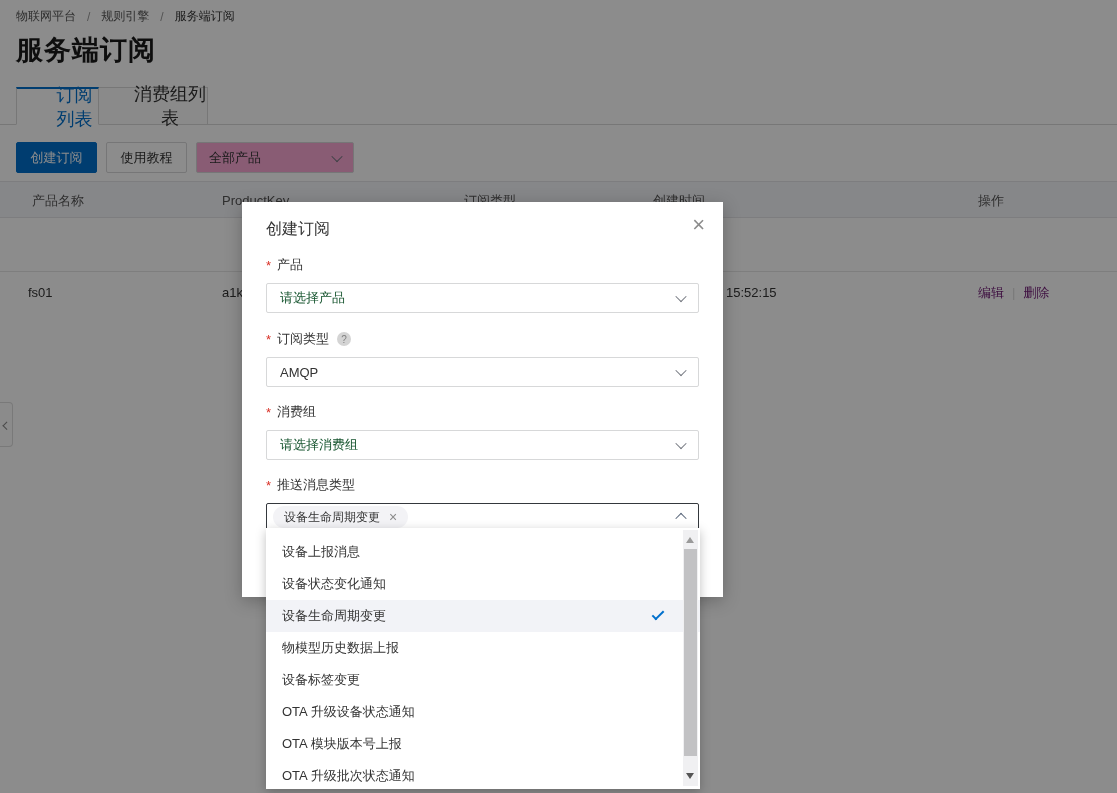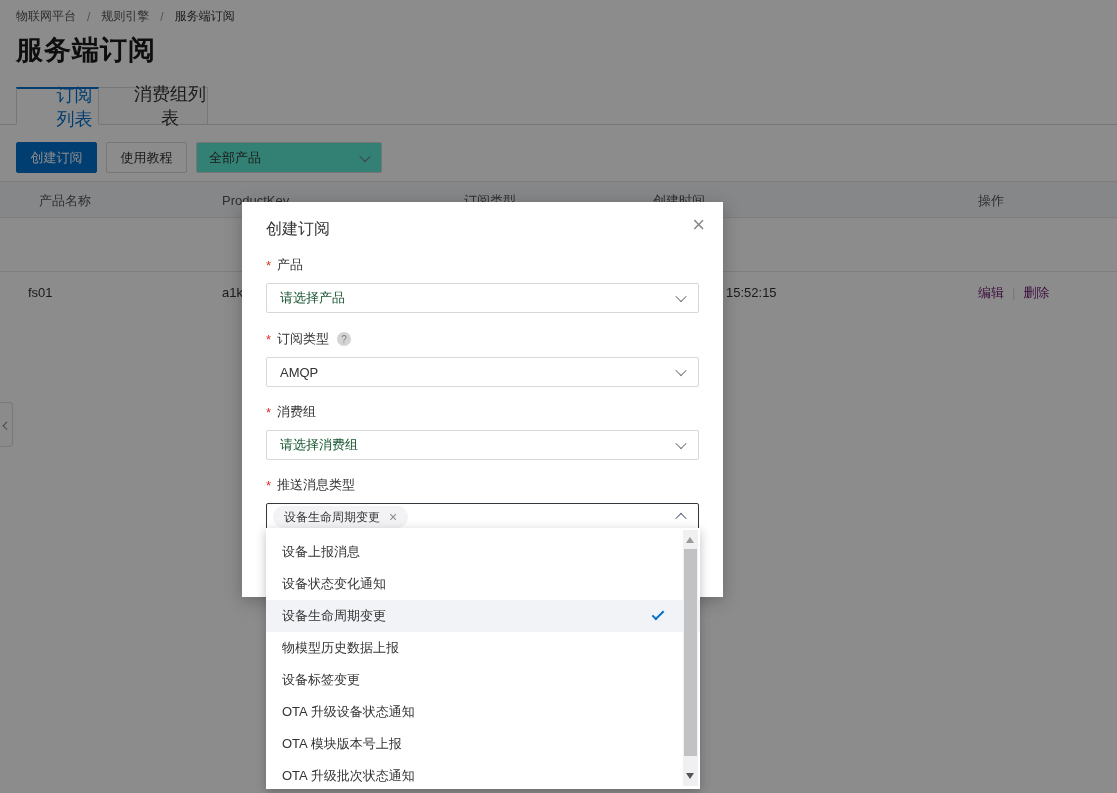--- a/index.html
+++ b/index.html
@@ -22,22 +22,22 @@
     display:flex; align-items:center; justify-content:center; cursor:pointer;padding-left:34px; }
   .tab.active { left:16px; width:83px; background:#fff; color:#0070cc;
     border:1px solid #d9d9d9; border-top:2px solid #0070cc; border-bottom:1px solid #fff; }
   .tab.inactive { left:99px; width:109px; background:#fbfbfb; color:#333;
     border:1px solid #d9d9d9; border-left:none; }
 
   .btn { position:absolute; top:142px; height:31px; font-size:13px; display:flex;
     align-items:center; justify-content:center; cursor:pointer; border-radius:2px; }
   .btn-primary { left:16px; width:81px; background:#0070cc; color:#fff; border:1px solid #0070cc; }
   .btn-default { left:106px; width:81px; background:#fff; color:#333; border:1px solid #d7d8d9; }
-  .filter-select { position:absolute; top:142px; left:196px; width:186px; height:31px;
-    background:#5eead4; border:1px solid #d7d8d9; border-radius:2px; font-size:13px; color:#333;
+  .filter-select { position:absolute; top:142px; left:196px; width:158px; height:31px;
+    background:#f9a8d4; border:1px solid #d7d8d9; border-radius:2px; font-size:13px; color:#333;
     display:flex; align-items:center; padding:0 12px; justify-content:space-between; cursor:pointer; }
 
   .chev { display:inline-block; width:8px; height:8px;
     border-right:1.5px solid #73777f; border-bottom:1.5px solid #73777f; }
   .chev.down { transform:rotate(45deg) translate(-1px,-1px); }
   .chev.up { transform:rotate(-135deg) translate(-1px,-1px); border-color:#556377; }
 
   .thead { position:absolute; top:181px; left:0; width:1117px; height:37px;
     background:#f5f6fa; border-top:1px solid #e3e4e8; border-bottom:1px solid #e3e4e8; }
   .th { position:absolute; top:0; height:37px; line-height:37px; font-size:13px; color:#555; white-space:nowrap; }
@@ -113,21 +113,21 @@
   </div>
 
   <button class="btn btn-primary">创建订阅</button>
   <button class="btn btn-default">使用教程</button>
   <div class="filter-select">
     <span>全部产品</span>
     <span class="chev down"></span>
   </div>
 
   <div class="thead">
-    <span class="th" style="left:39px">产品名称</span>
+    <span class="th" style="left:32px">产品名称</span>
     <span class="th" style="left:222px">ProductKey</span>
     <span class="th" style="left:464px">订阅类型</span>
     <span class="th" style="left:653px">创建时间</span>
     <span class="th" style="left:978px">操作</span>
   </div>
 
   <div class="trow">
     <span class="td" style="left:28px">fs01</span>
     <span class="td" style="left:222px">a1k</span>
     <span class="td" style="left:726px">15:52:15</span>

